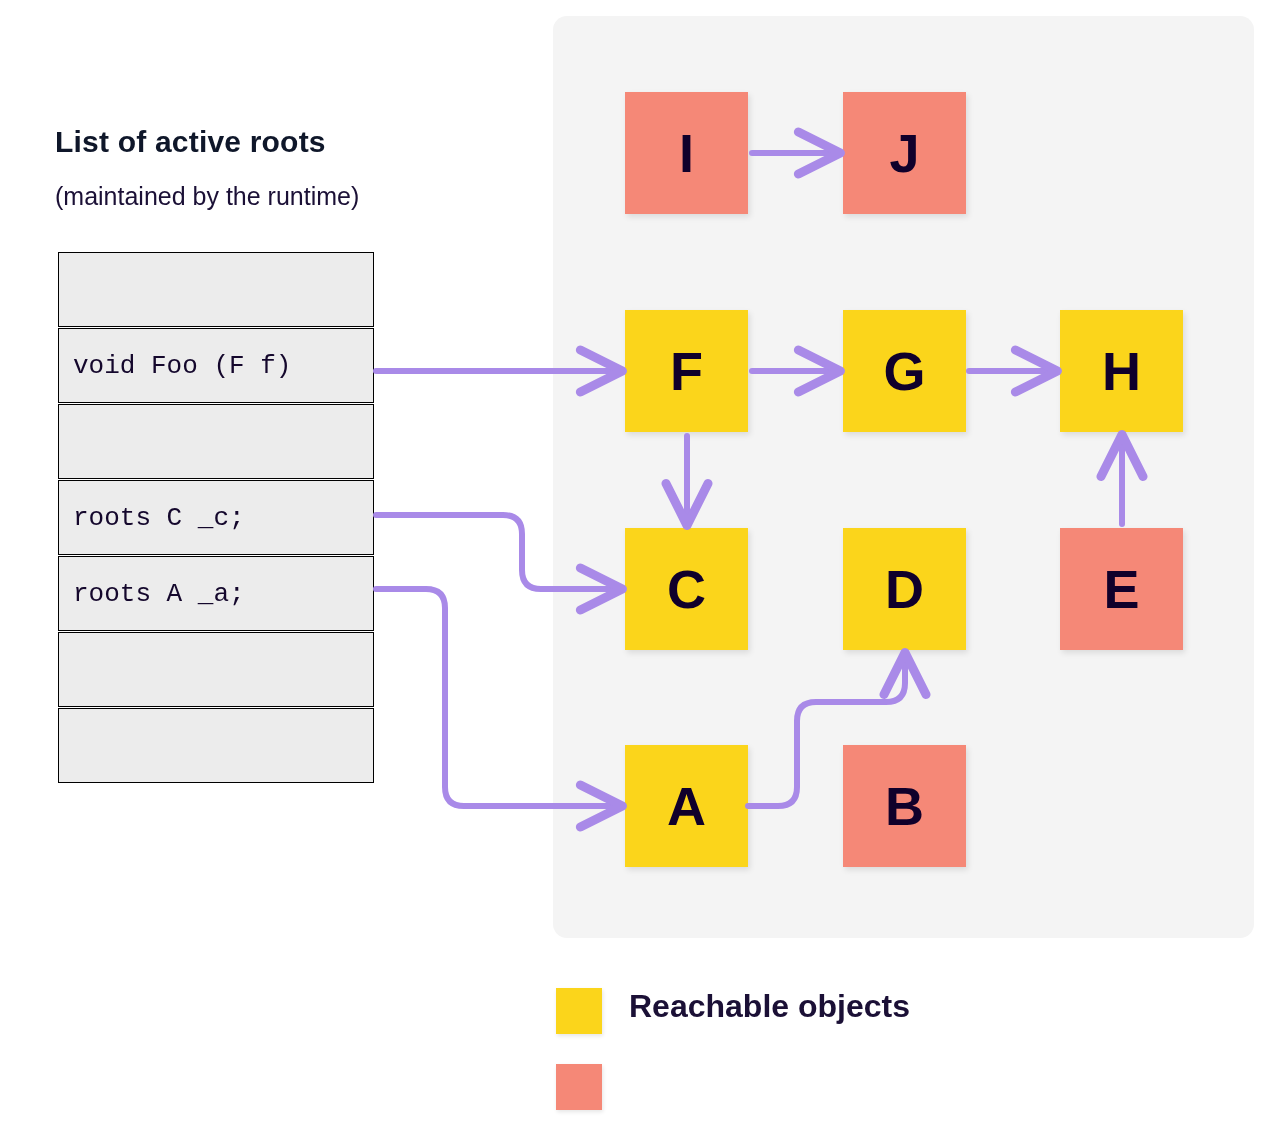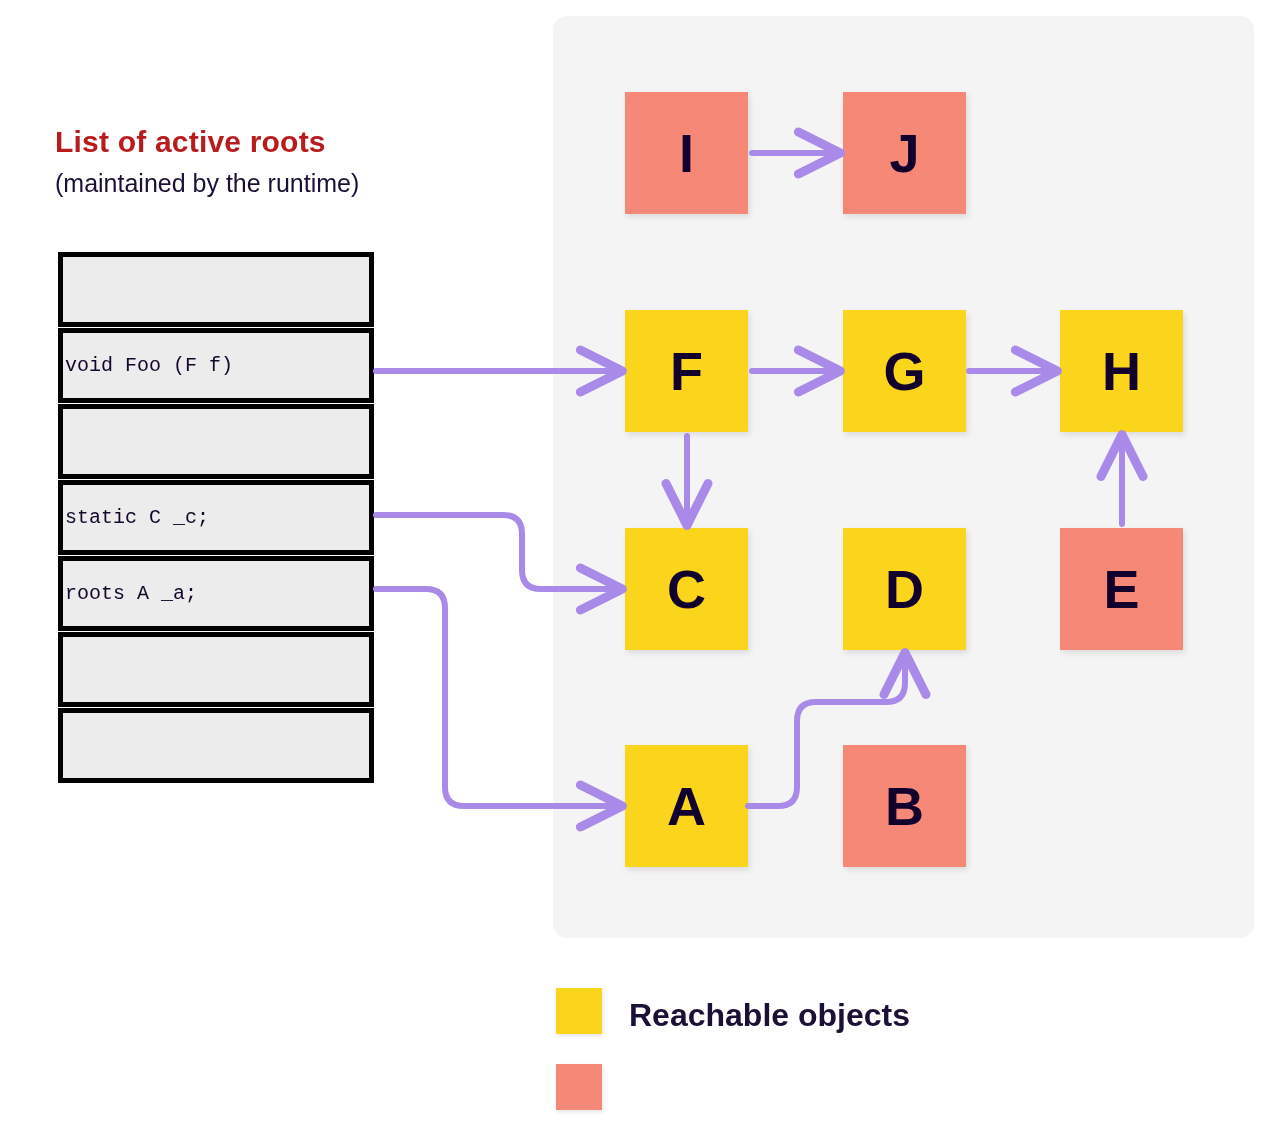--- a/index.html
+++ b/index.html
@@ -18,51 +18,51 @@
     overflow: hidden;
   }
 
   
   .roots-title {
     position: absolute;
     left: 55px;
     top: 125px;
     font-size: 30px;
     font-weight: bold;
-    color: #b91c1c;
+    color: #0f172a;
     letter-spacing: 0.2px;
     white-space: nowrap;
   }
   .roots-sub {
     position: absolute;
     left: 55px;
-    top: 169px;
+    top: 182px;
     font-size: 25px;
     font-weight: normal;
     color: #1b1036;
     white-space: nowrap;
   }
   .roots-table {
     position: absolute;
     left: 58px;
     top: 252px;
     width: 316px;
   }
   .root-row {
     box-sizing: border-box;
     width: 316px;
     height: 75px;
     background: #ececec;
-    border: 5px solid #000000;
+    border: 1px solid #000000;
     margin-bottom: 1px;
     display: flex;
     align-items: center;
-    padding-left: 2px;
+    padding-left: 14px;
     font-family: "Liberation Mono", "DejaVu Sans Mono", monospace;
-    font-size: 20px;
+    font-size: 26px;
     color: #14072c;
     white-space: nowrap;
     letter-spacing: 0px;
   }
   .root-row.empty { color: transparent; }
 
   
   .panel {
     position: absolute;
     left: 553px;
@@ -96,21 +96,21 @@
     top: 0;
     width: 1280px;
     height: 1128px;
     pointer-events: none;
   }
 
   
   .legend-item {
     position: absolute;
     display: flex;
-    align-items: flex-end;
+    align-items: flex-start;
   }
   .legend-swatch {
     width: 46px;
     height: 46px;
     box-shadow: 1px 2px 4px rgba(0,0,0,0.10);
     flex: 0 0 auto;
   }
   .legend-swatch.reach   { background: #fbd51b; }
   .legend-swatch.unreach { background: #f58877; }
   .legend-label {
@@ -126,21 +126,21 @@
 
 <div id="stage">
 
   <div class="roots-title">List of active roots</div>
   <div class="roots-sub">(maintained by the runtime)</div>
 
   <div class="roots-table">
     <div class="root-row empty"></div>
     <div class="root-row">void Foo (F f)</div>
     <div class="root-row empty"></div>
-    <div class="root-row">static C _c;</div>
+    <div class="root-row">roots C _c;</div>
     <div class="root-row">roots A _a;</div>
     <div class="root-row empty"></div>
     <div class="root-row empty"></div>
   </div>
 
   <div class="panel"></div>
 
   <div class="node unreach" style="left:625px; top:92px;">I</div>
   <div class="node unreach" style="left:843px; top:92px;">J</div>
 

